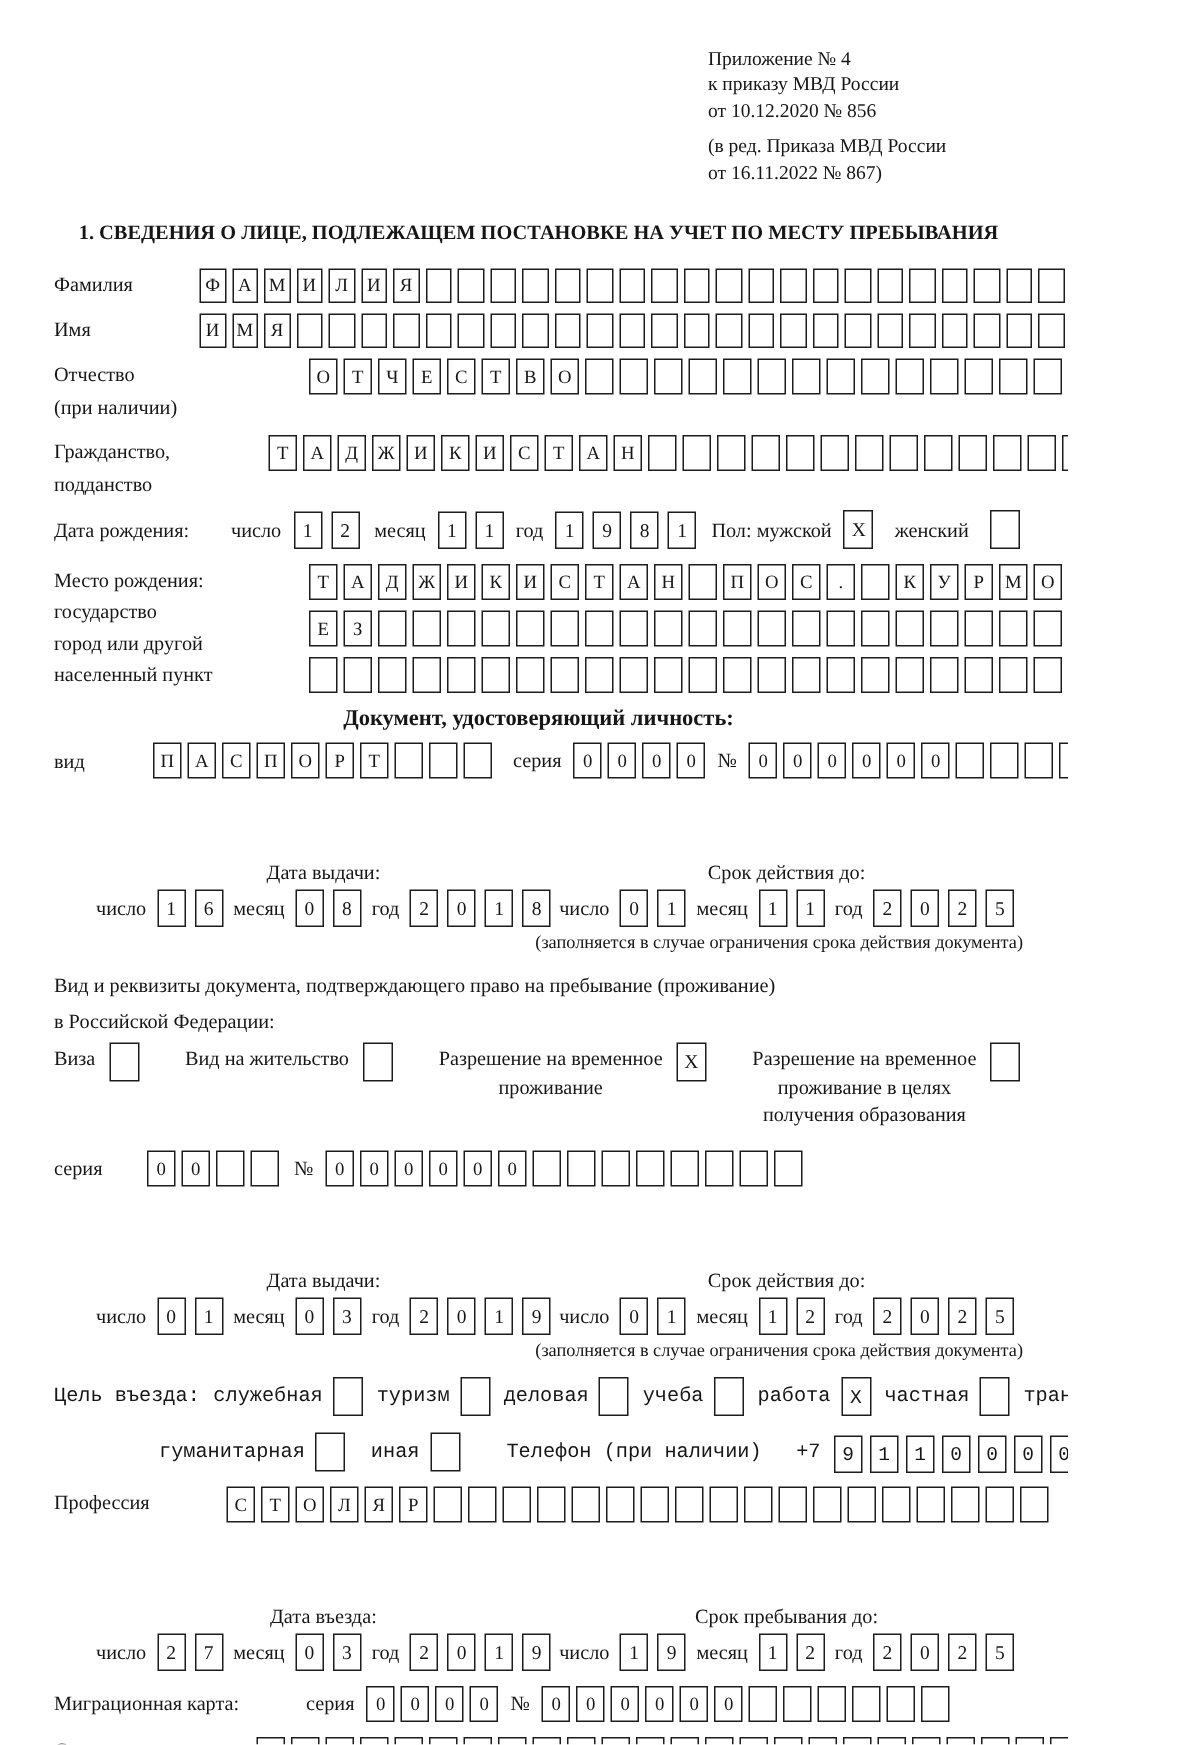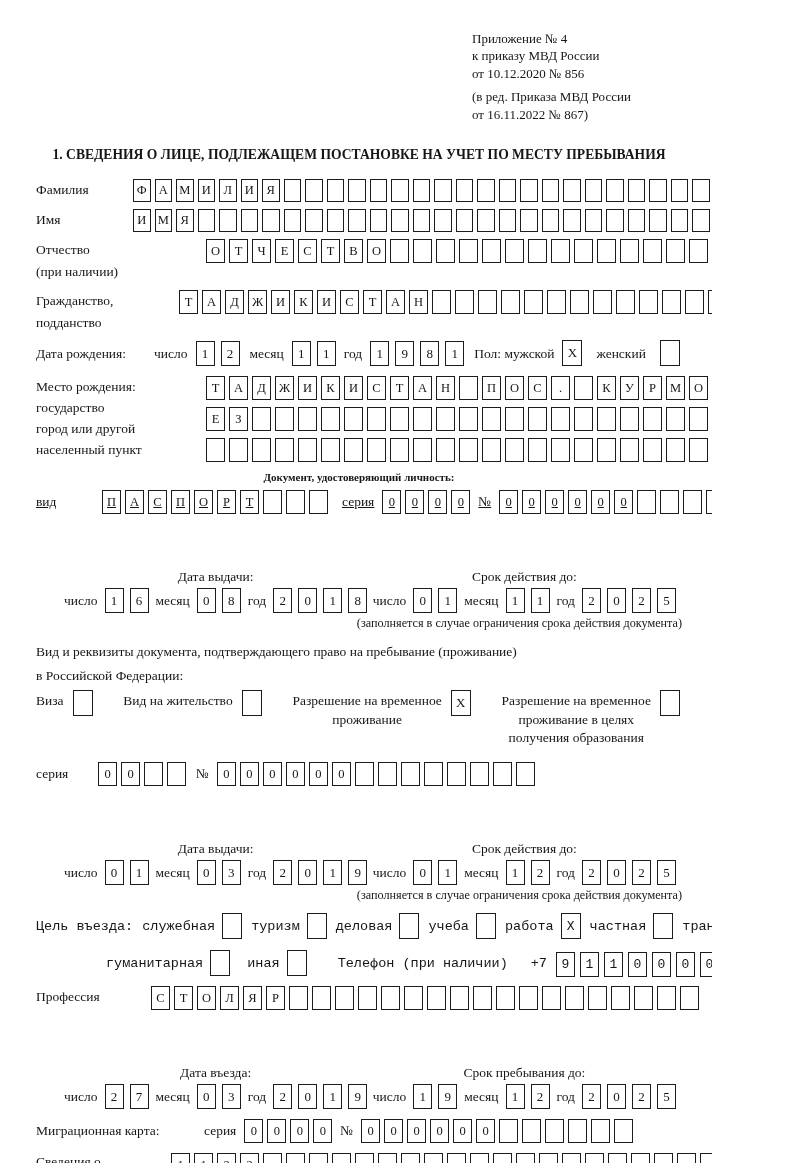--- a/index.html
+++ b/index.html
@@ -31,21 +31,21 @@
   .date-cells .cell { width:19px; height:25px; font-size:13px; }
   .box { margin-top:-2px; }
   .box .cell { width:20px; height:26px; font-size:13px; }
 
   .w66{width:66px;} .w97{width:97px;} .w115{width:115px;} .w135{width:135px;}
   .w143{width:143px;} .w170{width:170px;}
   .ml8{margin-left:8px;} .ml10{margin-left:10px;} .ml14{margin-left:14px;}
   .stack { display:flex; flex-direction:column; gap:6px; }
   .stack-lg { gap:7px; }
 
-  .doc-heading { text-align:center; font-weight:700; font-size:11px; margin-top:9px; }
+  .doc-heading { text-align:center; font-weight:700; font-size:15px; margin-top:9px; }
   .dates { display:flex; justify-content:space-between; margin-top:7px; padding-left:28px; padding-right:6px; }
   .date-group { display:flex; flex-direction:column;margin-top:48px; }
   .date-title { text-align:center; font-size:13.5px; margin-bottom:3px; }
   .date-line { display:flex; align-items:center; gap:7px; }
   .date-note { text-align:right; font-size:12.2px; margin-top:3px; }
 
   .intro { font-size:13.5px; margin-top:9px; line-height:1.8; }
   .permits { justify-content:space-between; margin-top:3px; padding-right:2px; }
   .permit-item { display:flex; gap:9px; align-items:flex-start; }
   .permit-label { font-size:13.5px; line-height:1.4; text-align:center; }
@@ -312,21 +312,21 @@
           <span class="cell"></span>
           <span class="cell"></span>
           <span class="cell"></span>
           <span class="cell"></span>
         </div>
     </div>
   </div>
 
   <div class="doc-heading">Документ, удостоверяющий личность:</div>
 
-  <div class="row" style="align-items:center;text-decoration:underline;">
+  <div class="row" style="align-items:flex-end;">
     <div class="label w66">вид</div>
     <div class="cells lg">
         <span class="cell">П</span>
         <span class="cell">А</span>
         <span class="cell">С</span>
         <span class="cell">П</span>
         <span class="cell">О</span>
         <span class="cell">Р</span>
         <span class="cell">Т</span>
         <span class="cell"></span>

